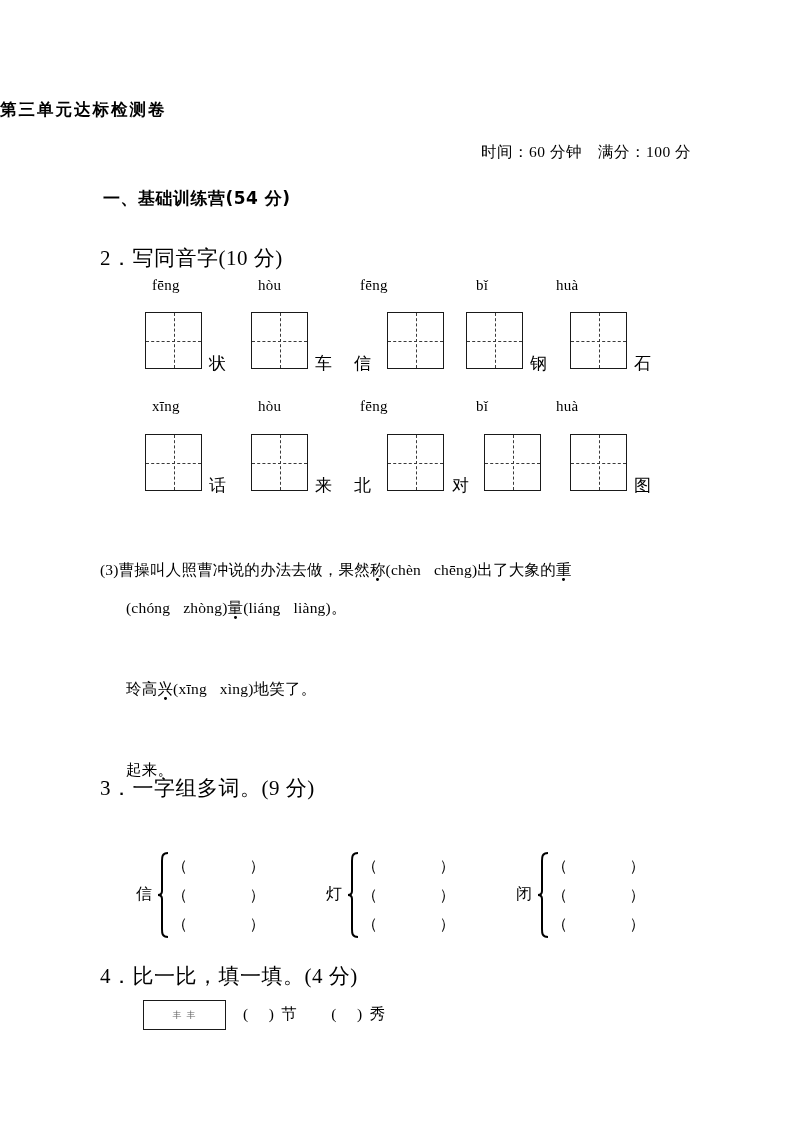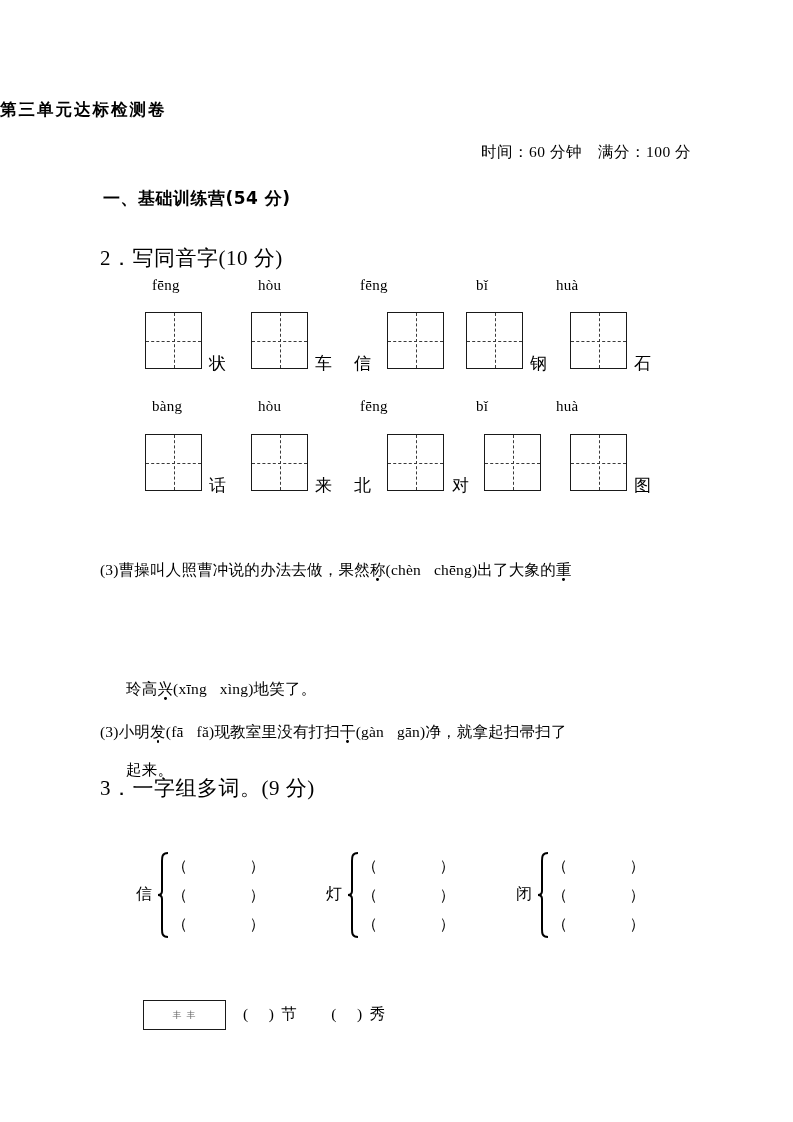--- a/index.html
+++ b/index.html
@@ -226,21 +226,21 @@
 
   <div class="tzg-char" style="left:354px; top:355px;">信</div>
   <div class="tzg" style="left:387px; top:312px;"></div>
 
   <div class="tzg" style="left:466px; top:312px;"></div>
   <div class="tzg-char" style="left:530px; top:355px;">钢</div>
 
   <div class="tzg" style="left:570px; top:312px;"></div>
   <div class="tzg-char" style="left:634px; top:355px;">石</div>
 
-  <div class="pinyin" style="left:152px; top:398px;">bàng</div>
+  <div class="pinyin" style="left:152px; top:398px;">xīng</div>
   <div class="pinyin" style="left:258px; top:398px;">hòu</div>
   <div class="pinyin" style="left:360px; top:398px;">fēng</div>
   <div class="pinyin" style="left:476px; top:398px;">bǐ</div>
   <div class="pinyin" style="left:556px; top:398px;">huà</div>
 
   <div class="tzg" style="left:145px; top:434px;"></div>
   <div class="tzg-char" style="left:209px; top:477px;">话</div>
 
   <div class="tzg" style="left:251px; top:434px;"></div>
   <div class="tzg-char" style="left:315px; top:477px;">来</div>
@@ -251,28 +251,28 @@
   <div class="tzg-char" style="left:452px; top:477px;">对</div>
   <div class="tzg" style="left:484px; top:434px;"></div>
 
   <div class="tzg" style="left:570px; top:434px;"></div>
   <div class="tzg-char" style="left:634px; top:477px;">图</div>
 
 
   <div class="sentence" style="top:560px;">
     <span>(3)曹操叫人照曹冲说的办法去做，果然</span><span class="dotted">称</span><span>(chèn</span><span class="sp"></span><span>chēng)出了大象的</span><span class="dotted">重</span>
   </div>
+  <div class="sentence indent" style="top:598px;">
+    <span>(chóng</span><span class="sp"></span><span>zhòng)</span><span class="dotted">量</span><span>(liáng</span><span class="sp"></span><span>liàng)。</span>
+  </div>
 
   <div class="sentence indent" style="top:679px;text-align:right;">
     <span>玲高</span><span class="dotted">兴</span><span>(xīng</span><span class="sp"></span><span>xìng)地笑了。</span>
   </div>
 
-  <div class="sentence" style="top:722px;">
-    <span>(3)小明</span><span class="dotted">发</span><span>(fā</span><span class="sp"></span><span>fǎ)现教室里没有打扫</span><span class="dotted">干</span><span>(gàn</span><span class="sp"></span><span>gān)净，就拿起扫帚扫了</span>
-  </div>
   <div class="sentence indent" style="top:760px;">起来。</div>
 
   <div class="q-head" style="top:774px;">3．一字组多词。(9 分)</div>
 
   <div class="brace-group" style="left:136px; top:851px;">
     <div class="brace-label">信</div>
     <div class="brace-mark">
       <svg width="13" height="88" viewBox="0 0 13 88">
         <path d="M11 2 C5 2, 5 6, 5 10 L5 40 C5 43, 3 44, 1 44 C3 44, 5 45, 5 48 L5 78 C5 82, 5 86, 11 86" fill="none" stroke="#000" stroke-width="2"></path>
       </svg>
@@ -305,20 +305,21 @@
         <path d="M11 2 C5 2, 5 6, 5 10 L5 40 C5 43, 3 44, 1 44 C3 44, 5 45, 5 48 L5 78 C5 82, 5 86, 11 86" fill="none" stroke="#000" stroke-width="2"></path>
       </svg>
     </div>
     <div class="paren-rows">
       <div class="paren-row"><span>（</span><span class="blank"></span><span>）</span></div>
       <div class="paren-row"><span>（</span><span class="blank"></span><span>）</span></div>
       <div class="paren-row"><span>（</span><span class="blank"></span><span>）</span></div>
     </div>
   </div>
 
+  <div class="q-head" style="top:962px;">4．比一比，填一填。(4 分)</div>
 
   <div class="q4-box" style="left:143px; top:1000px;">
     <div class="q4-box-inner">丰 丰</div>
   </div>
   <div class="q4-items" style="left:243px; top:1004px;">
     <span>(</span><span class="blank"></span><span>)</span><span class="sp-sm"></span><span>节</span><span class="gap2"></span><span>(</span><span class="blank"></span><span>)</span><span class="sp-sm"></span><span>秀</span>
   </div>
 
 </div>
 

